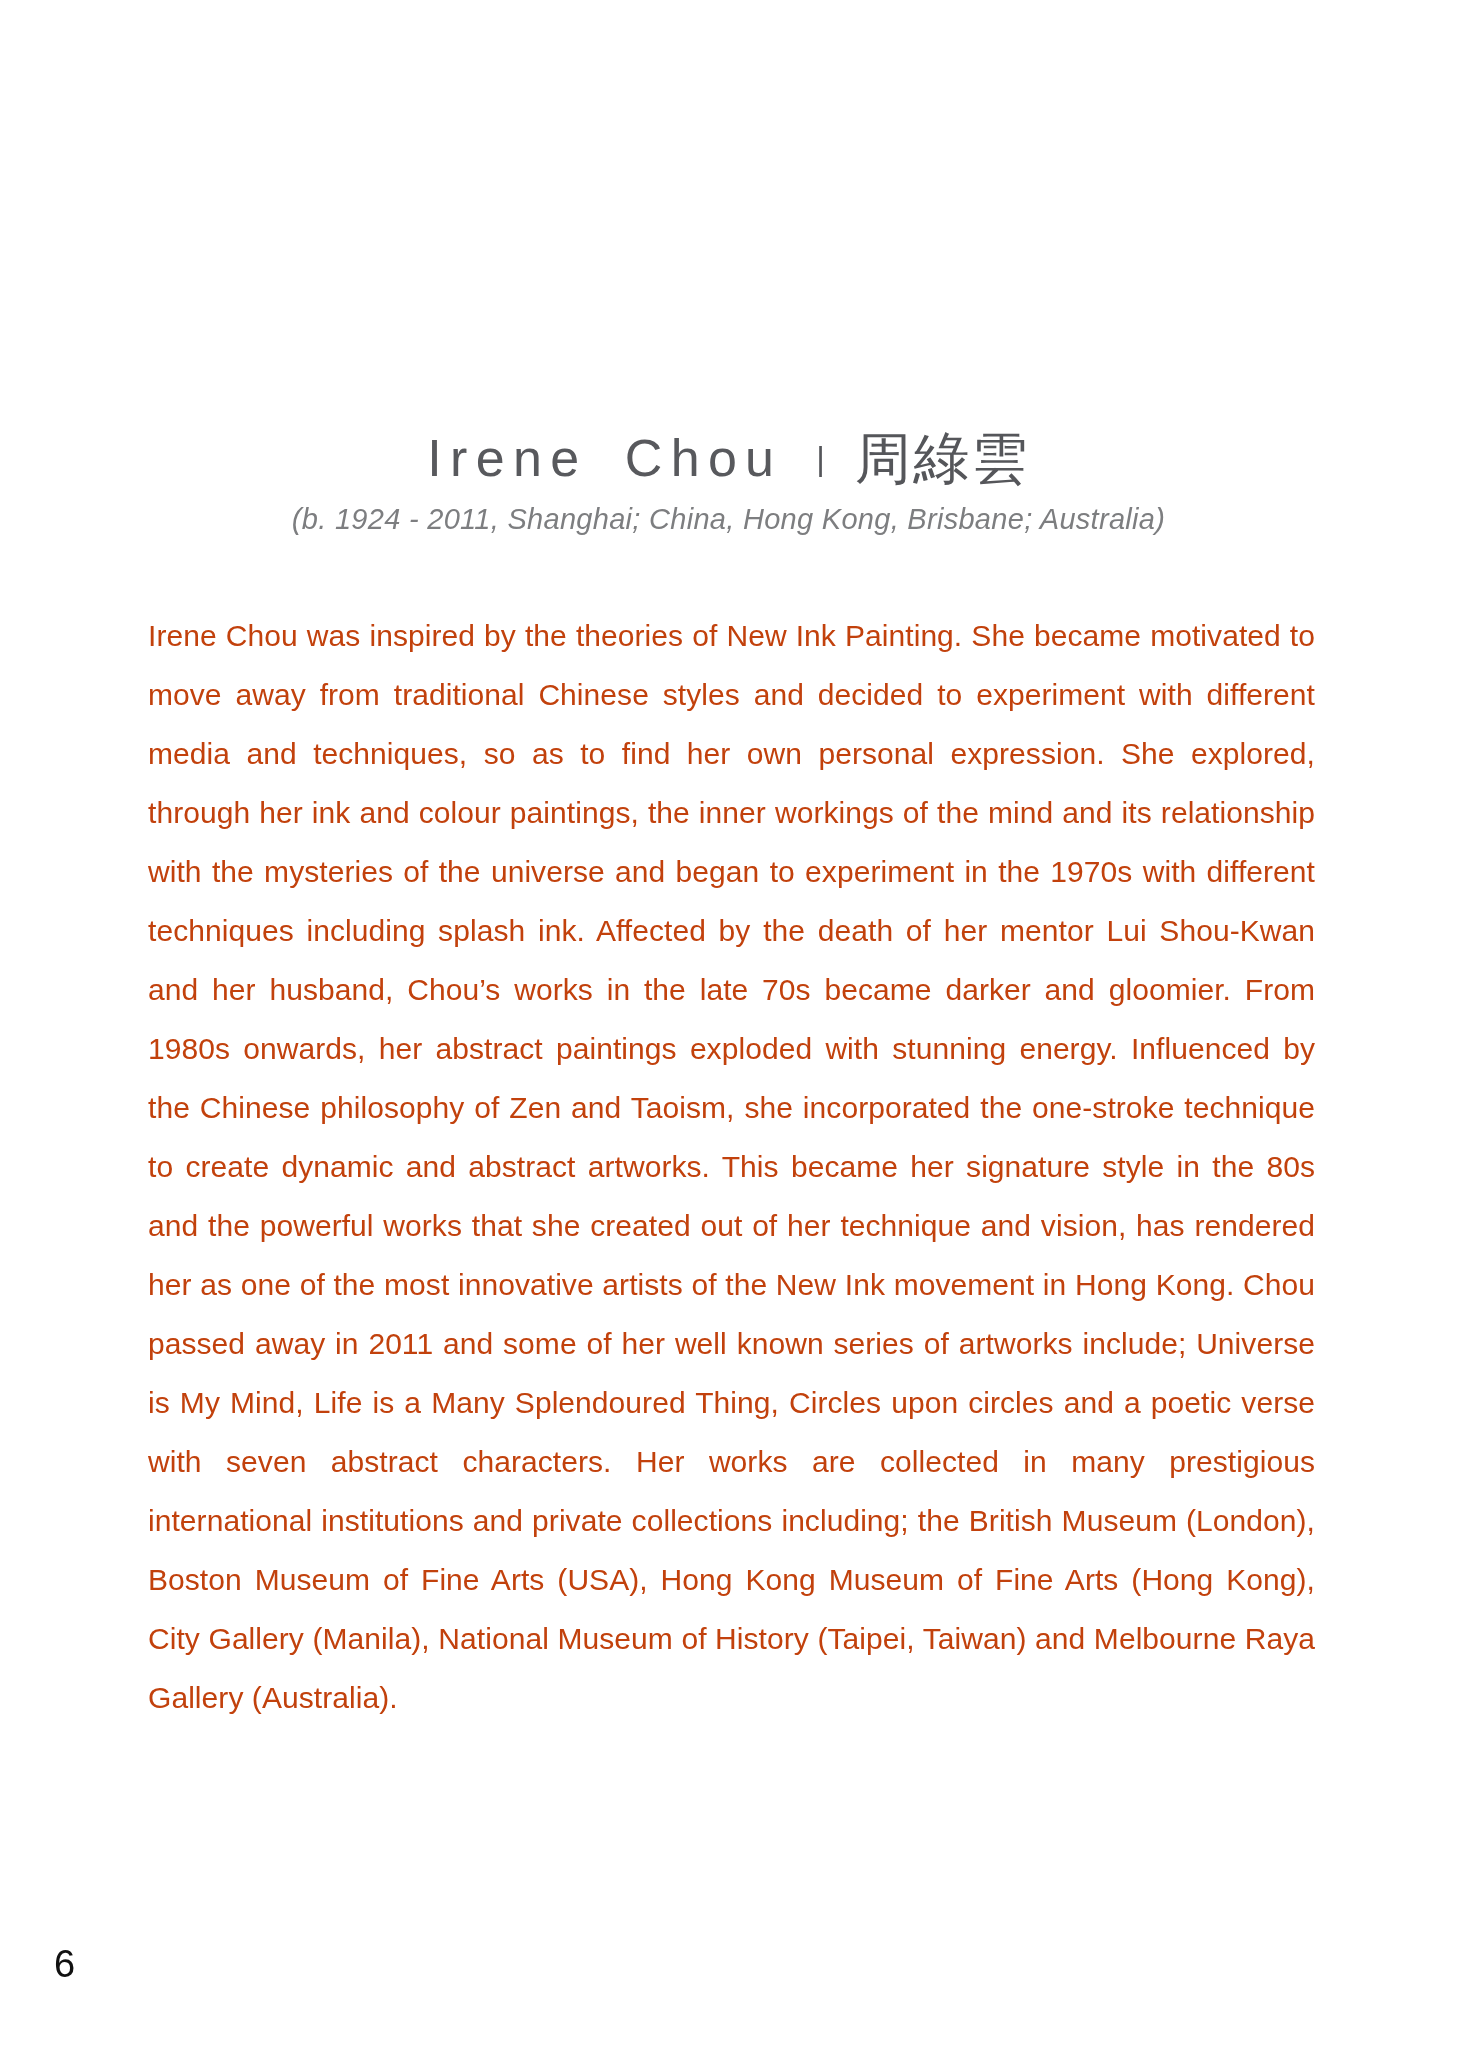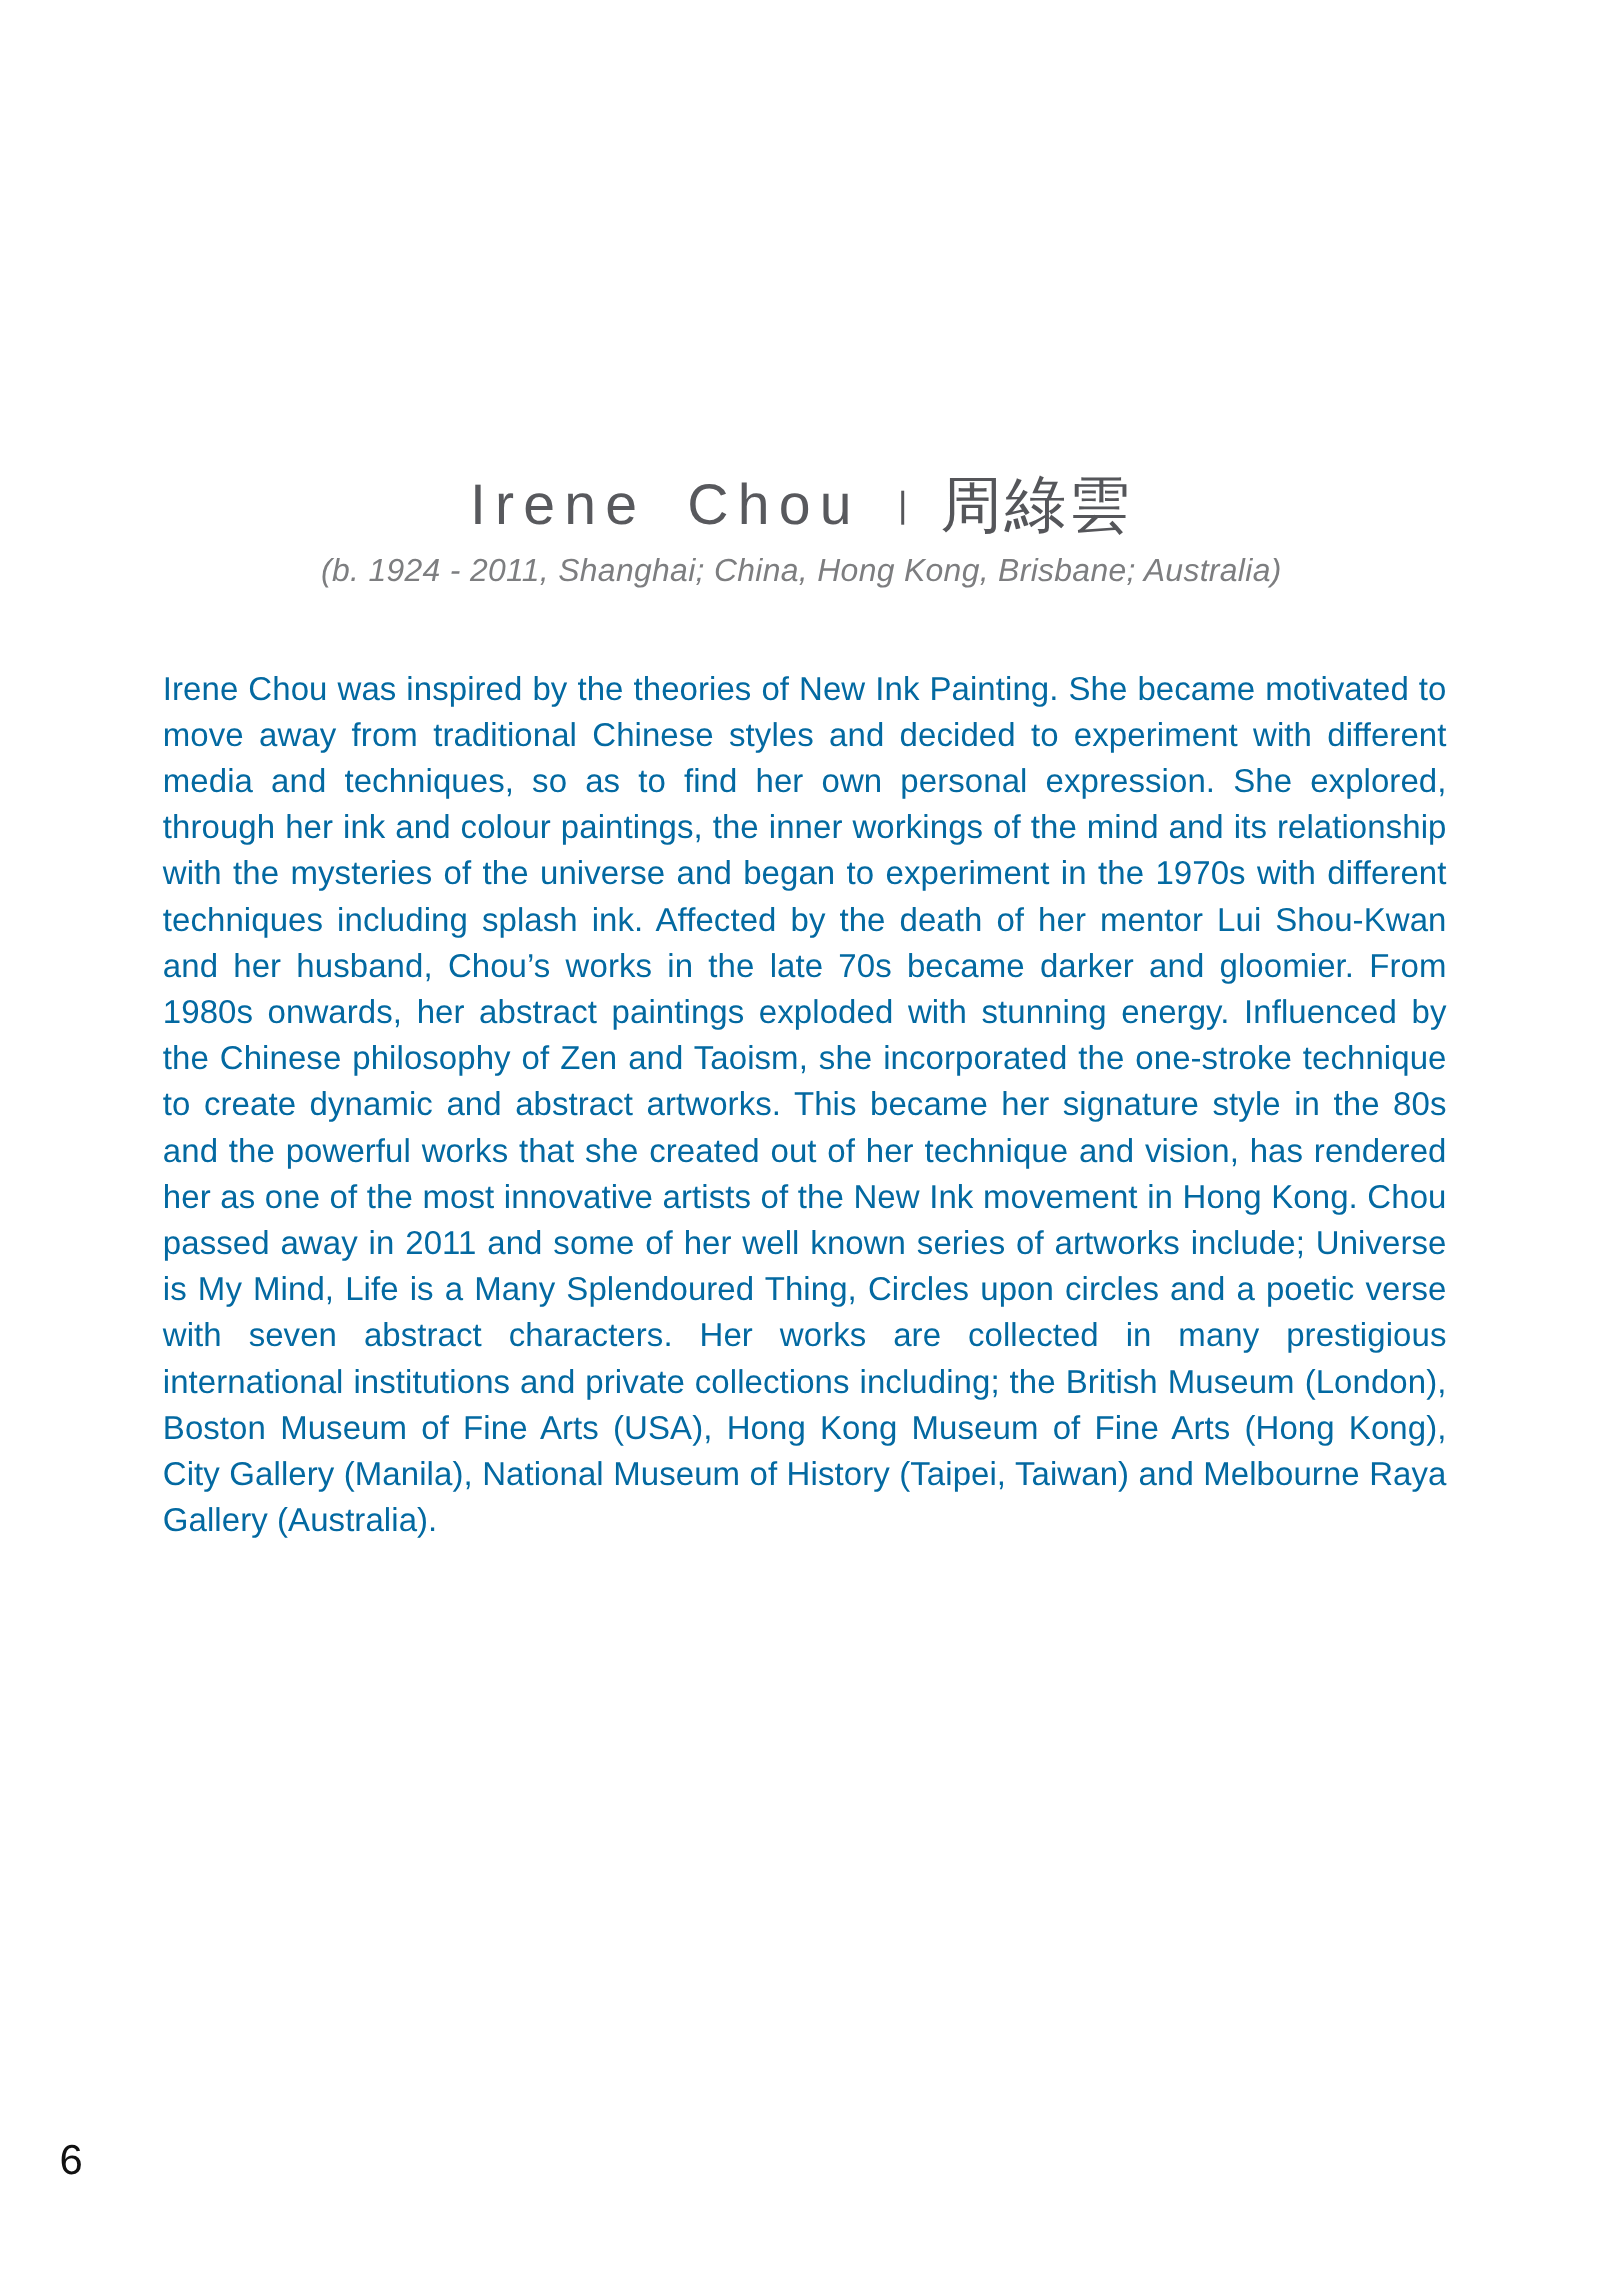--- a/index.html
+++ b/index.html
@@ -65,22 +65,22 @@
     text-align: center;
   }
 
   
   .bio {
     position: absolute;
     top: 606px;
     left: 148px;
     width: 1167px;
     font-size: 30px;
-    line-height: 42px;
-    color: #0369a1;
+    line-height: 59px;
+    color: #c2410c;
     text-align: justify;
     letter-spacing: 0.002em;
   }
 
   
   .page-number {
     position: absolute;
     left: 54px;
     top: 1942px;
     font-size: 38px;

